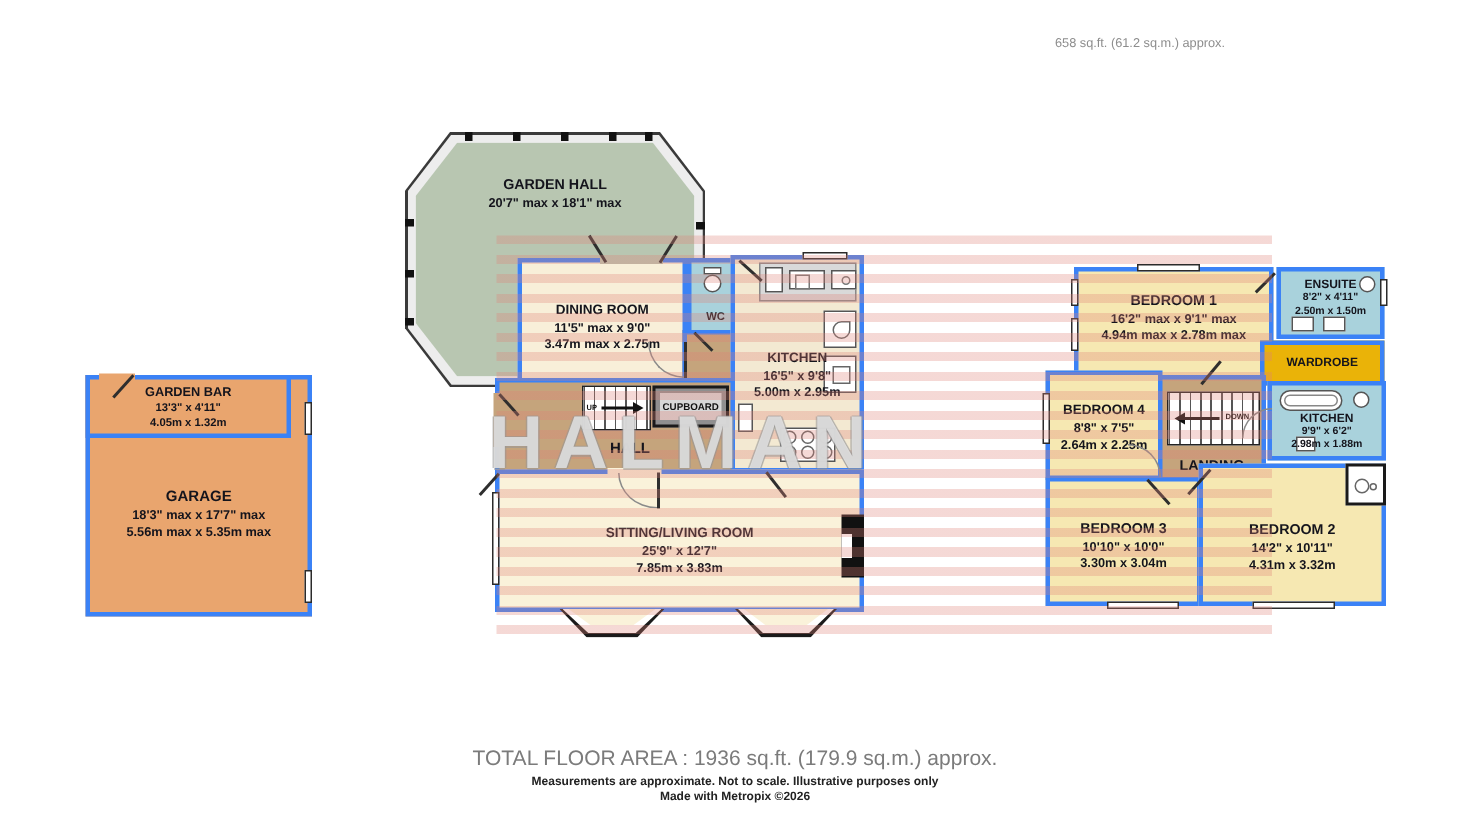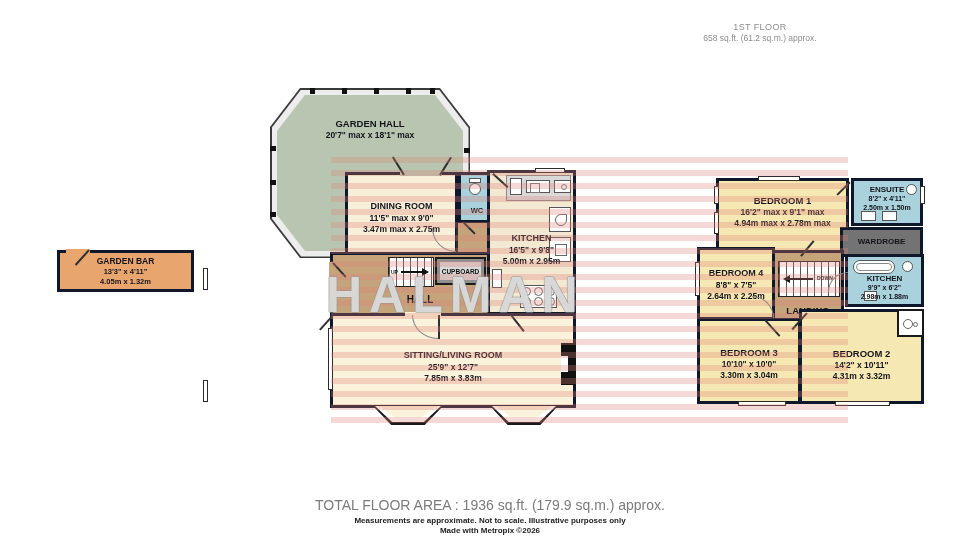--- a/index.html
+++ b/index.html
@@ -1,23 +1,23 @@
 <!DOCTYPE html>
 <html><head>
 <meta charset="utf-8">
 <style>
   html,body{margin:0;padding:0;background:#fff;}
   .page{position:relative;width:980px;height:558px;background:#ffffff;overflow:hidden;
         font-family:"Liberation Sans","DejaVu Sans",sans-serif;}
   .hdr{position:absolute;text-align:center;color:#8d8d8d;}
   .hdr .t{font-size:9px;letter-spacing:.4px;}
   .hdr .s{font-size:8.5px;margin-top:1px;}
-  .room{position:absolute;border:3px solid #0f172a;box-sizing:border-box;z-index:1;padding-left:32px;} .cream{background:#f8efd9;} .cream2{background:#f3e9d2;}
+  .room{position:absolute;border:3px solid #3b82f6;box-sizing:border-box;z-index:1;padding-left:32px;} .cream{background:#f8efd9;} .cream2{background:#f3e9d2;}
   .tan{background:#c5a47c;} .blue{background:#a9d2dc;} .yellow{background:#f6e8b2;}
-  .gray{background:#737373;} .orange{background:#e9a56e;}
+  .gray{background:#eab308;} .orange{background:#e9a56e;}
   .lbl{position:absolute;left:-40px;right:-40px;text-align:center;z-index:20;color:#14141c;
        font-weight:bold;line-height:1.3;pointer-events:none;}
   .lbl .nm{font-size:9.5px;}
   .lbl .dim{font-size:8.5px;}
   .lbl.sm .nm{font-size:8px;} .lbl.sm .dim{font-size:7px;line-height:1.25;}
   .win{position:absolute;background:#fff;border:1px solid #2b2b2b;box-sizing:border-box;z-index:8;}
   .gap{position:absolute;z-index:8;}
   .leaf{position:absolute;width:1.5px;background:#2e2e2e;z-index:10;}
   .arc{position:absolute;z-index:9;box-sizing:border-box;}
   .arc.bl{border-left:1px solid #8a8a8a;border-bottom:1px solid #8a8a8a;border-radius:0 0 0 100%;}
@@ -48,21 +48,20 @@
   .cupboard{position:absolute;background:#8f8f8f;border:2px solid #1a1a1a;box-sizing:border-box;z-index:12;}
   .cupboard .inner{position:absolute;left:3px;top:3px;right:3px;bottom:3px;background:#d8d8d8;
       display:flex;align-items:center;justify-content:center;font-size:6.5px;font-weight:bold;color:#111;}
 </style>
 </head>
 <body>
 
 <div class="page">
 
   <div class="hdr" style="left:640px;top:22px;width:240px;">
-    <div class="t">1ST FLOOR</div>
     <div class="s">658 sq.ft. (61.2 sq.m.) approx.</div>
   </div>
 
   <div style="position:absolute;left:270px;top:88px;width:200px;height:170px;z-index:0;">
     <div class="oct" style="position:absolute;inset:0;background:#3a3a3a;"></div>
     <div class="oct" style="position:absolute;left:1.5px;top:1.5px;right:1.5px;bottom:1.5px;background:#ededed;"></div>
     <div class="oct" style="position:absolute;left:7px;top:7px;right:7px;bottom:7px;background:#b8c6b1;"></div>
     <div class="tick" style="left:40px;top:0;width:5px;height:6px;"></div>
     <div class="tick" style="left:72px;top:0;width:5px;height:6px;"></div>
     <div class="tick" style="left:104px;top:0;width:5px;height:6px;"></div>
@@ -72,20 +71,27 @@
     <div class="tick" style="left:0;top:92px;width:6px;height:5px;"></div>
     <div class="tick" style="left:0;top:124px;width:6px;height:5px;"></div>
     <div class="tick" style="right:0;top:60px;width:6px;height:5px;"></div>
     <div class="tick" style="right:0;top:92px;width:6px;height:5px;"></div>
     <div class="lbl" style="top:30px;">
       <div class="nm">GARDEN HALL</div>
       <div class="dim">20'7" max x 18'1" max</div>
     </div>
   </div>
 
+  <div class="room orange" style="left:57px;top:250px;width:151px;height:161px;">
+    <div class="lbl" style="top:72px;">
+      <div class="nm" style="font-size:10px;">GARAGE</div>
+      <div class="dim">18'3" max x 17'7" max</div>
+      <div class="dim">5.56m max x 5.35m max</div>
+    </div>
+  </div>
   <div class="room orange" style="left:57px;top:250px;width:137px;height:42px;">
     <div class="lbl" style="top:3px;">
       <div class="nm" style="font-size:8.5px;">GARDEN BAR</div>
       <div class="dim" style="font-size:7.5px;">13'3" x 4'11"</div>
       <div class="dim" style="font-size:7.5px;">4.05m x 1.32m</div>
     </div>
   </div>
   <div class="gap" style="left:66px;top:249px;width:24px;height:5px;background:#e9a56e;"></div>
   <div class="leaf" style="left:88px;top:250px;height:20px;transform:rotate(42deg);transform-origin:top;"></div>
   <div class="win" style="left:203px;top:268px;width:5px;height:22px;"></div>

